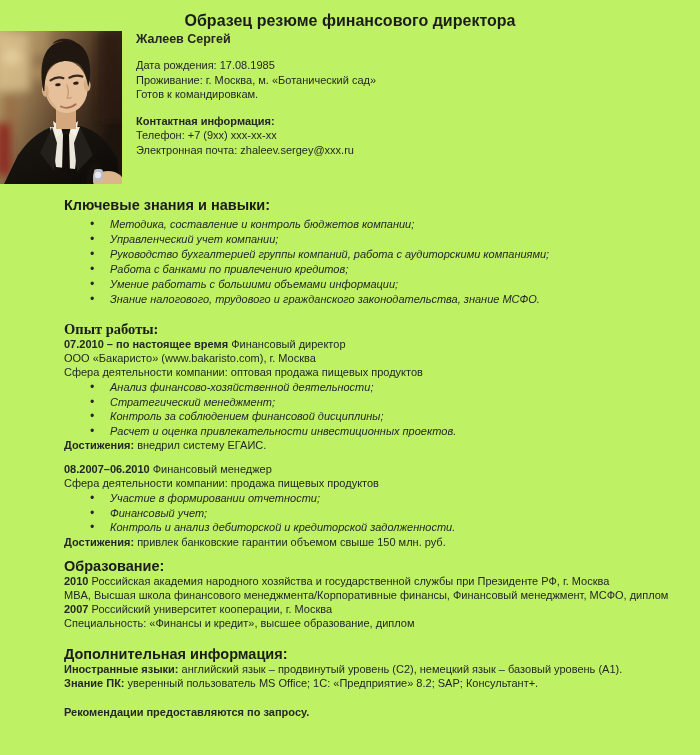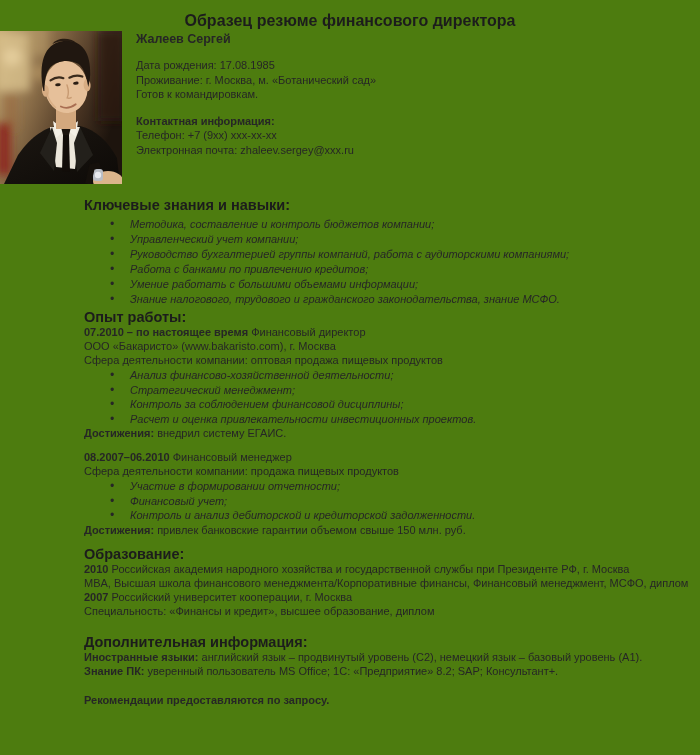--- a/index.html
+++ b/index.html
@@ -1,43 +1,43 @@
 <!DOCTYPE html>
 <html><head>
 <meta charset="utf-8">
 <style>
   html, body { margin:0; padding:0; background:#ffffff; }
   .page {
     position:relative;
     width:700px; height:755px;
-    background:#4d7c0f;
+    background:#bef264;
     overflow:hidden;
     font-family:"Liberation Sans", sans-serif;
     color:#262626;
   }
   .title {
     padding-top:11px;
     text-align:center;
     font-size:16px; line-height:20px;
     font-weight:bold;
     color:#1c1c1c;
   }
   .header-row { display:flex; }
   .photo { width:122px; height:153px; flex:0 0 auto; }
   .photo svg { display:block; width:122px; height:153px; }
   .header-text { padding-left:14px; font-size:11px; }
   .name { font-size:12.5px; font-weight:bold; line-height:16px; }
   .hgroup .line { line-height:14.5px; }
   .g1 { margin-top:7px; }
   .g2 { margin-top:11px; }
   .g3 { margin-top:12px; }
-  .sections { padding-left:84px; padding-right:30px; font-size:11px; }
+  .sections { padding-left:64px; padding-right:30px; font-size:11px; }
   .sec-heading { font-size:14.5px; font-weight:bold; line-height:16px; color:#1c1c1c; }
   .sh-skills { margin-top:13px; margin-bottom:4px; }
-  .sh-exp   { margin-top:2px; }
+  .sh-exp   { margin-top:14px;font-family:Liberation Serif, serif; }
   .sh-edu   { margin-top:9px; }
   .sh-add   { margin-top:16px; }
   .line { line-height:14px; white-space:nowrap; }
   .b { font-weight:bold; }
   ul.blist { list-style:none; margin:1px 0 0 0; padding:0;font-style:italic; }
   ul.blist li {
     position:relative;
     padding-left:46px;
     line-height:15px;
     white-space:nowrap;

